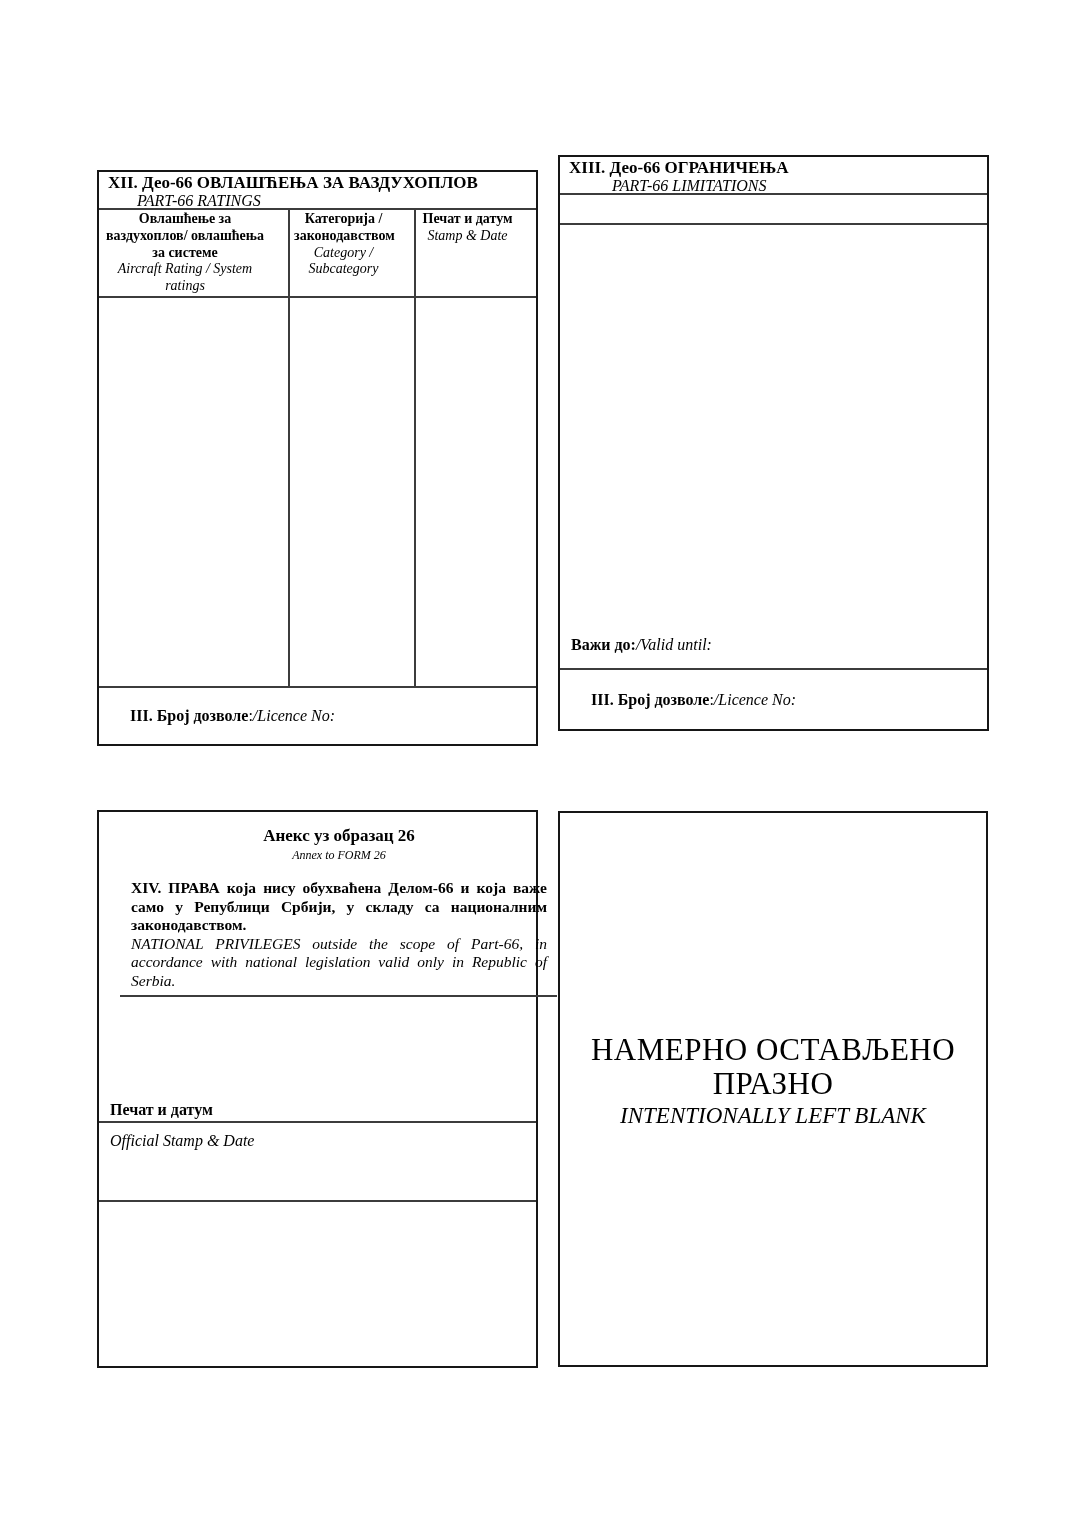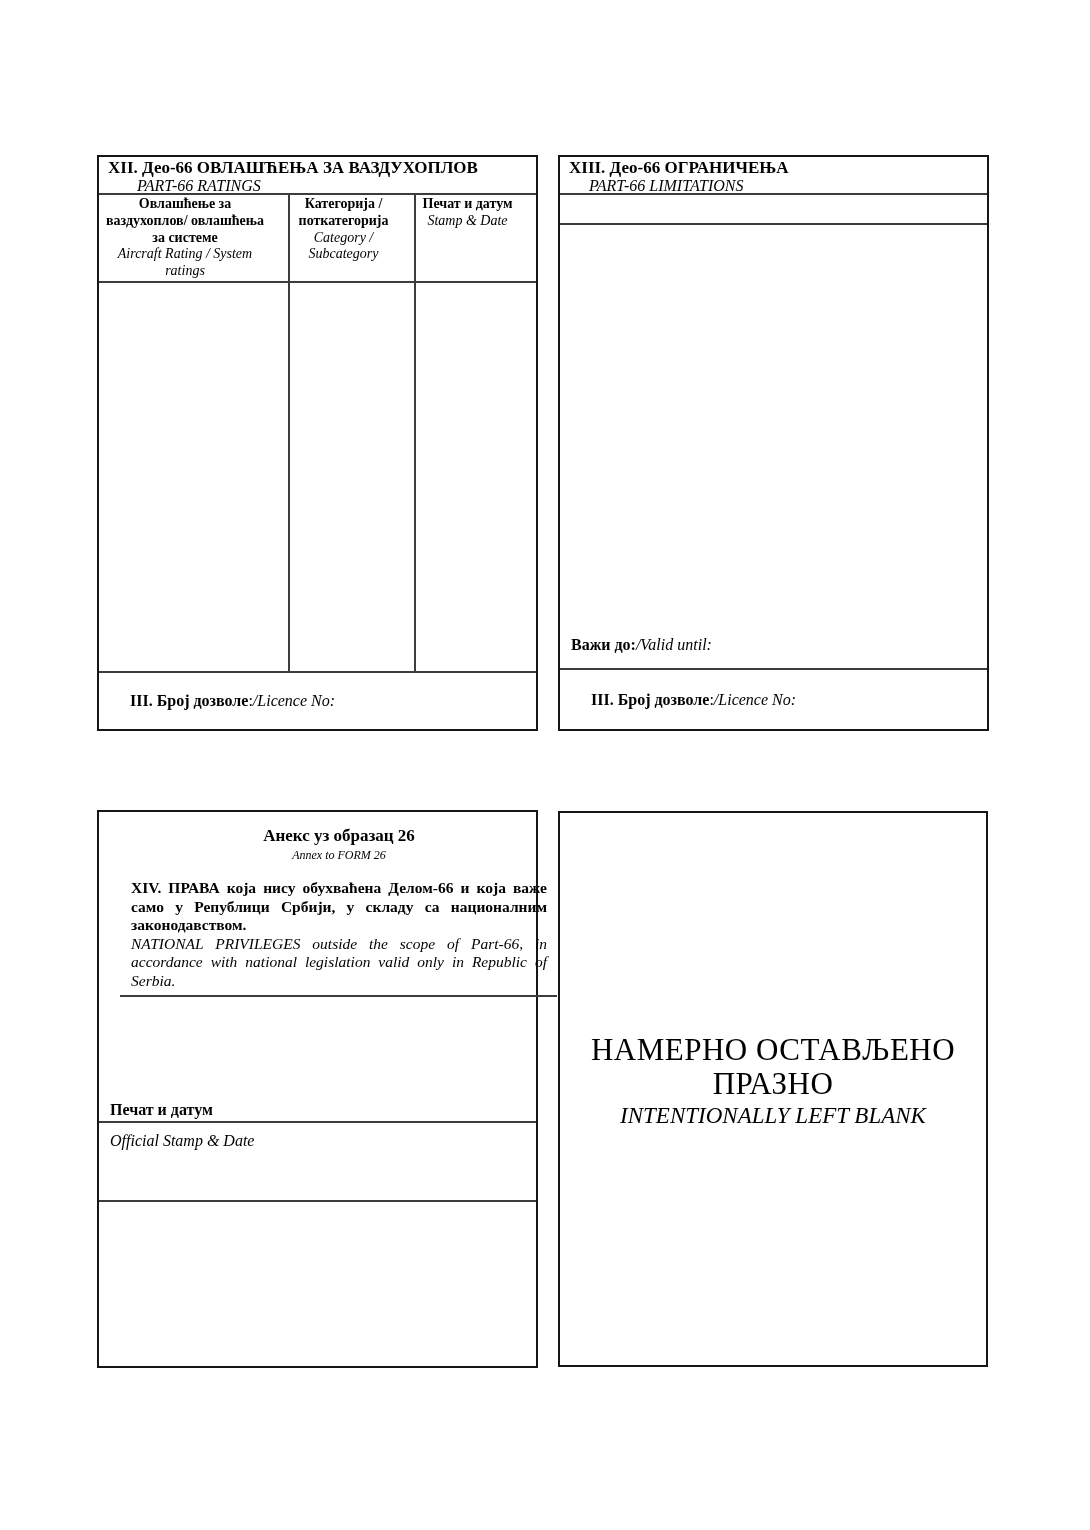--- a/index.html
+++ b/index.html
@@ -20,39 +20,39 @@
     background: #ffffff;
     box-sizing: border-box;
   }
   .panel * { box-sizing: border-box; }
   .sec { position: relative; width: 100%; }
   .bb { border-bottom: 2px solid #3c3c3c; }
   .b { font-weight: bold; }
   .i { font-style: italic; }
 
   
-  #panel-ratings { left: 97px; top: 155px; width: 441px; height: 576px; }
+  #panel-ratings { left: 97px; top: 170px; width: 441px; height: 576px; }
   .panel-title { padding: 1px 4px 0 9px; }
   .panel-title .t-sr { font-size: 17px; line-height: 19px; font-weight: bold; white-space: nowrap; }
   .panel-title .t-en { font-size: 16px; line-height: 17px; font-style: italic; }
   #panel-ratings .panel-title { height: 38px; }
   #panel-ratings .t-en { margin-left: 29px; }
   .cols { display: grid; grid-template-columns: 191px 126px 1fr; }
   .cols .cell { border-right: 2px solid #3c3c3c; }
   .cols .cell:last-child { border-right: none; }
   #ratings-cols { height: 88px; text-align: center; }
   #ratings-cols .cell { padding: 1px 21px 0 4px; font-size: 14px; line-height: 16.8px; }
   #ratings-body { height: 390px; }
   .licence-row { display: flex; align-items: center; padding-left: 11px; font-size: 16px; margin-left: 20px; }
   #panel-ratings .licence-row { height: 56px; }
 
   
   #panel-limitations { left: 558px; top: 155px; width: 431px; height: 576px; }
   #panel-limitations .panel-title { height: 38px; }
-  #panel-limitations .t-en { margin-left: 20px; }
+  #panel-limitations .t-en { margin-left: 43px; }
   #limitations-spacer { height: 30px; }
   #limitations-box { height: 445px; }
   .valid-label { position: absolute; left: 11px; bottom: 14px; font-size: 16px; }
   #panel-limitations .licence-row { height: 59px; }
 
   
   #panel-annex { left: 97px; top: 810px; width: 441px; height: 558px; }
   #annex-head { height: 185px; padding: 14px 10px 0 11px; margin-left: 21px; }
   .annex-title { text-align: center; }
   .annex-title .t-sr { font-size: 17px; line-height: 20px; font-weight: bold; }
@@ -79,21 +79,21 @@
     <div class="sec bb panel-title">
       <div class="t-sr">XII. Део-66 ОВЛАШЋЕЊА ЗА ВАЗДУХОПЛОВ</div>
       <div class="t-en">PART-66 RATINGS</div>
     </div>
     <div class="sec bb cols" id="ratings-cols">
       <div class="cell">
         <span class="b">Овлашћење за ваздухоплов/ овлашћења за системе</span><br>
         <span class="i">Aircraft Rating / System ratings</span>
       </div>
       <div class="cell">
-        <span class="b">Категорија / поткатегорија</span><br>
+        <span class="b">Категорија / законодавством</span><br>
         <span class="i">Category / Subcategory</span>
       </div>
       <div class="cell">
         <span class="b">Печат и датум</span><br>
         <span class="i">Stamp &amp; Date</span>
       </div>
     </div>
     <div class="sec bb cols" id="ratings-body">
       <div class="cell"></div>
       <div class="cell"></div>

